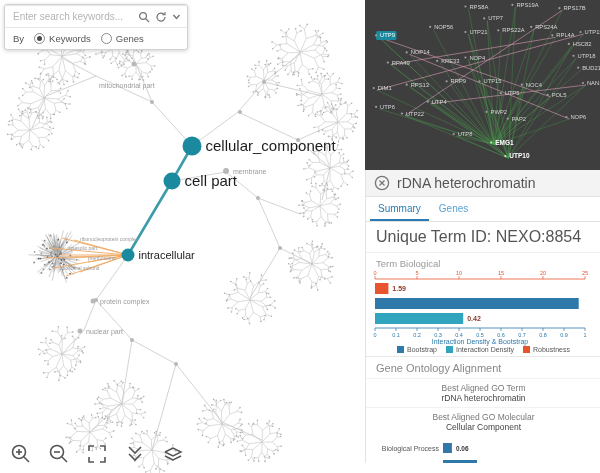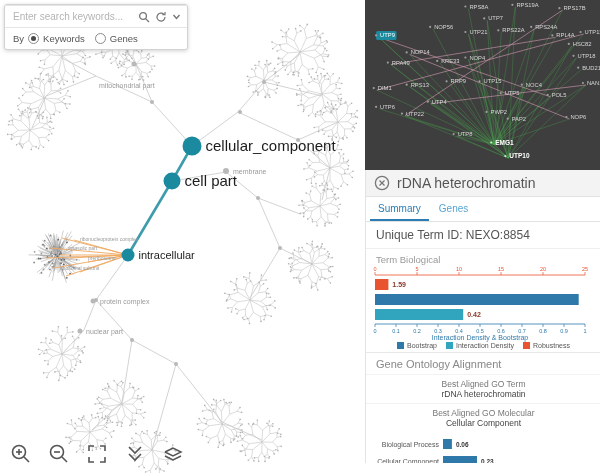--- a/index.html
+++ b/index.html
@@ -11,40 +11,40 @@
   #tree-svg{position:absolute;left:0;top:0;}
 
   
   #search-panel{position:absolute;left:4px;top:4px;width:182px;background:#fff;border:1px solid #d2d2d2;
     border-radius:3px;box-shadow:0 1px 4px rgba(0,0,0,.18);z-index:5;}
   .sp-title{font-weight:bold;font-size:11px;color:#333;padding:5px 8px 4px;}
   .sp-input-row{display:flex;align-items:center;gap:5px;border-top:1px solid #e6e6e6;border-bottom:1px solid #e6e6e6;padding:4px 6px;}
   .sp-input-row input{flex:1;border:none;outline:none;font-size:10px;color:#333;min-width:0;background:transparent;}
   .sp-input-row input::placeholder{color:#b4b4b4;}
   .sp-icon{display:inline-flex;align-items:center;justify-content:center;cursor:pointer;color:#666;}
-  .sp-by-row{display:flex;align-items:center;gap:4px;padding:5px 8px;font-size:9.5px;color:#555;}
+  .sp-by-row{display:flex;align-items:center;gap:10px;padding:5px 8px;font-size:9.5px;color:#555;}
   .radio-item{display:inline-flex;align-items:center;gap:4px;cursor:pointer;}
   .radio-outer{width:9px;height:9px;border:1px solid #8a8a8a;border-radius:50%;display:inline-flex;align-items:center;justify-content:center;background:#fff;}
   .radio-dot{width:5px;height:5px;background:#4a4a4a;border-radius:50%;}
 
   
   #zoom-toolbar{position:absolute;left:8px;bottom:6px;display:flex;gap:12px;align-items:center;z-index:5;}
   .tool-btn{width:26px;height:26px;display:flex;align-items:center;justify-content:center;cursor:pointer;}
 
   
   #network-panel{position:absolute;left:365px;top:0;width:235px;height:170px;background:#3e3e3e;overflow:hidden;}
 
   
   #details-panel{position:absolute;left:365px;top:170px;width:235px;height:293px;background:#fff;border-left:1px solid #e3e3e3;overflow:hidden;}
   .dp-header{display:flex;align-items:center;gap:7px;background:#f3f3f3;padding:5px 8px;border-bottom:1px solid #e2e2e2;}
   .dp-title{font-size:14px;color:#555;}
   .dp-tabs{display:flex;gap:2px;border-bottom:1px solid #e2e2e2;padding:0 4px;}
   .dp-tab{font-size:10px;padding:6px 8px 5px;cursor:pointer;color:#58a3d1;}
   .dp-tab.active{color:#2b7cb3;border-bottom:2px solid #2b7cb3;}
-  .dp-termid{font-size:12px;color:#555;padding:6px 10px;border-bottom:1px solid #efefef;}
+  .dp-termid{font-size:16px;color:#555;padding:6px 10px;border-bottom:1px solid #efefef;}
   .dp-subtle{font-size:9.5px;color:#999;padding:5px 10px 1px;}
   .dp-section{font-size:11px;color:#888;padding:5px 10px 4px;border-top:1px solid #e8e8e8;}
   .go-row{display:flex;justify-content:space-between;align-items:center;font-size:8.5px;padding:4px 10px;border-top:1px solid #f2f2f2;flex-direction:column;}
   .go-label{color:#777;}
   .go-value{color:#444;}
   #robust-legend{display:flex;justify-content:center;gap:9px;font-size:7px;color:#555;padding:0 0 3px;}
   .legend-item{display:inline-flex;align-items:center;gap:3px;}
   .legend-swatch{width:7px;height:7px;display:inline-block;}
 </style>
 </head>

